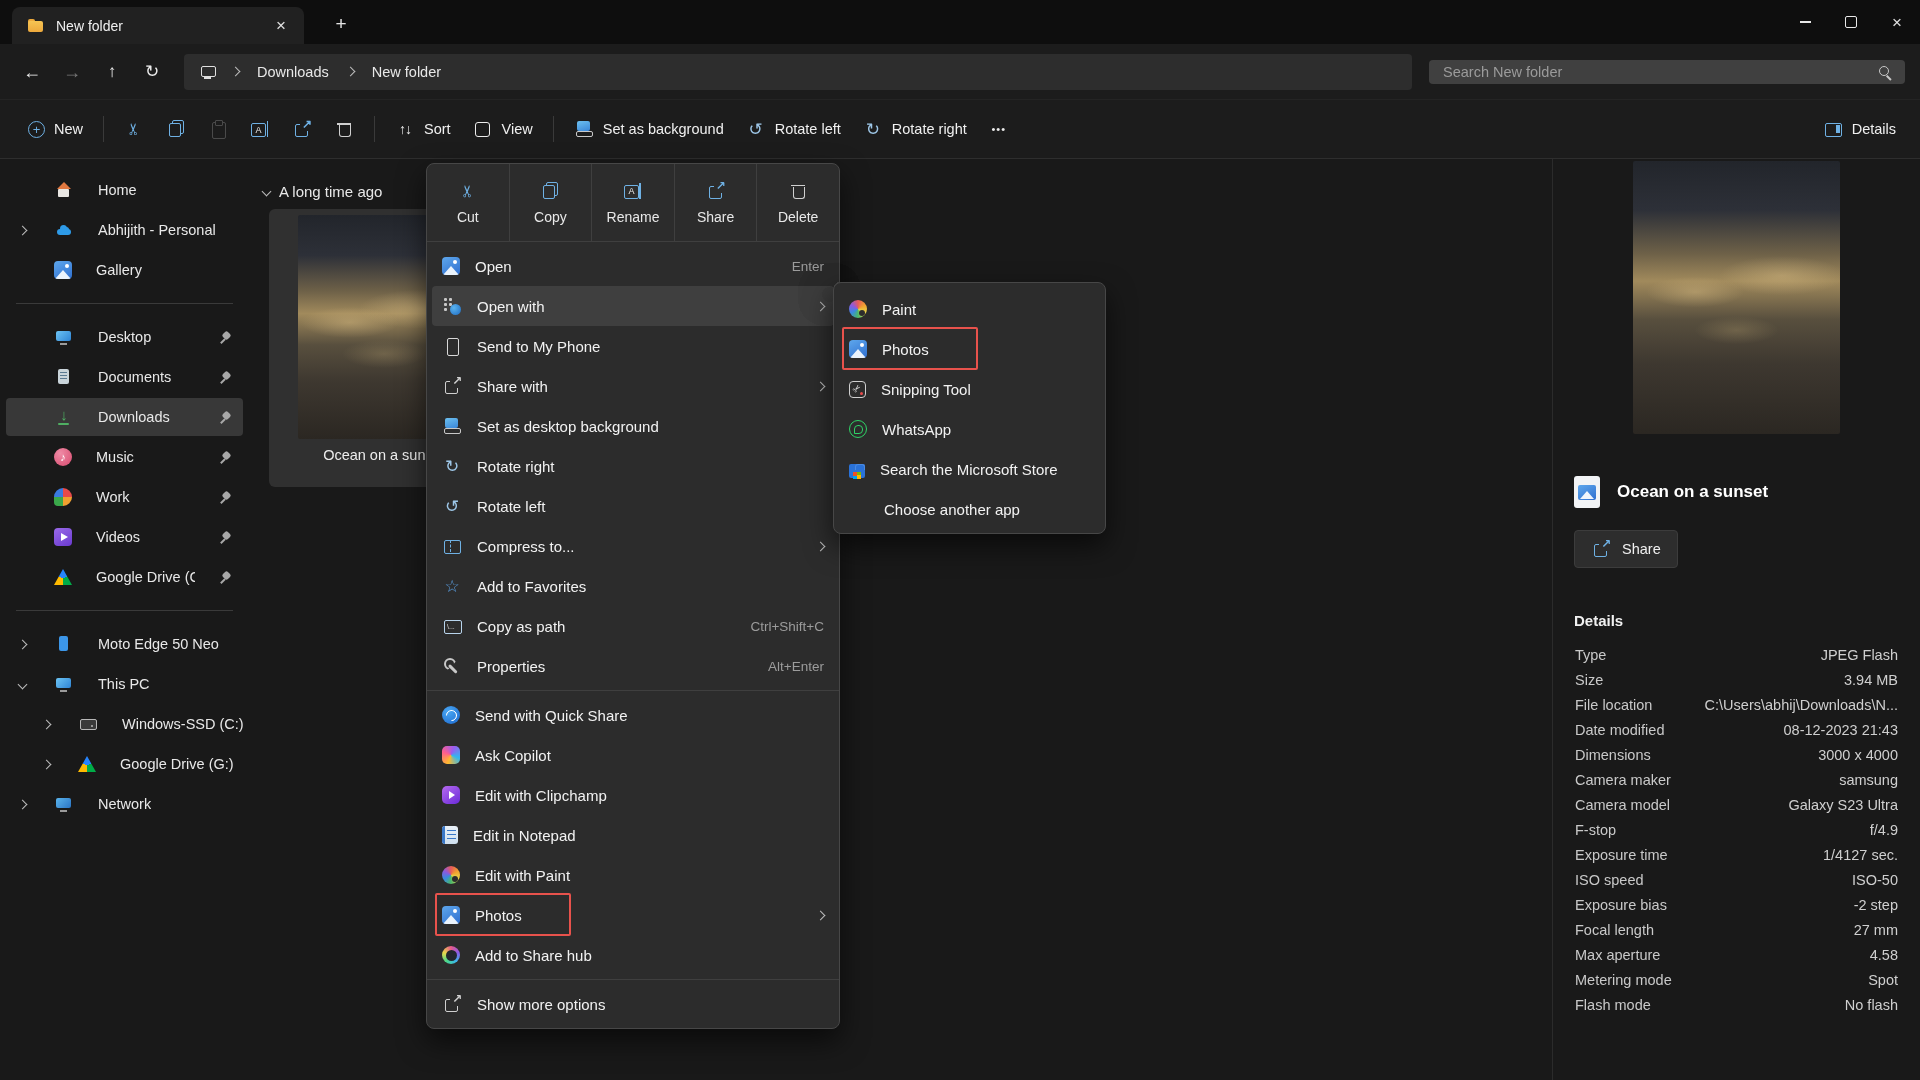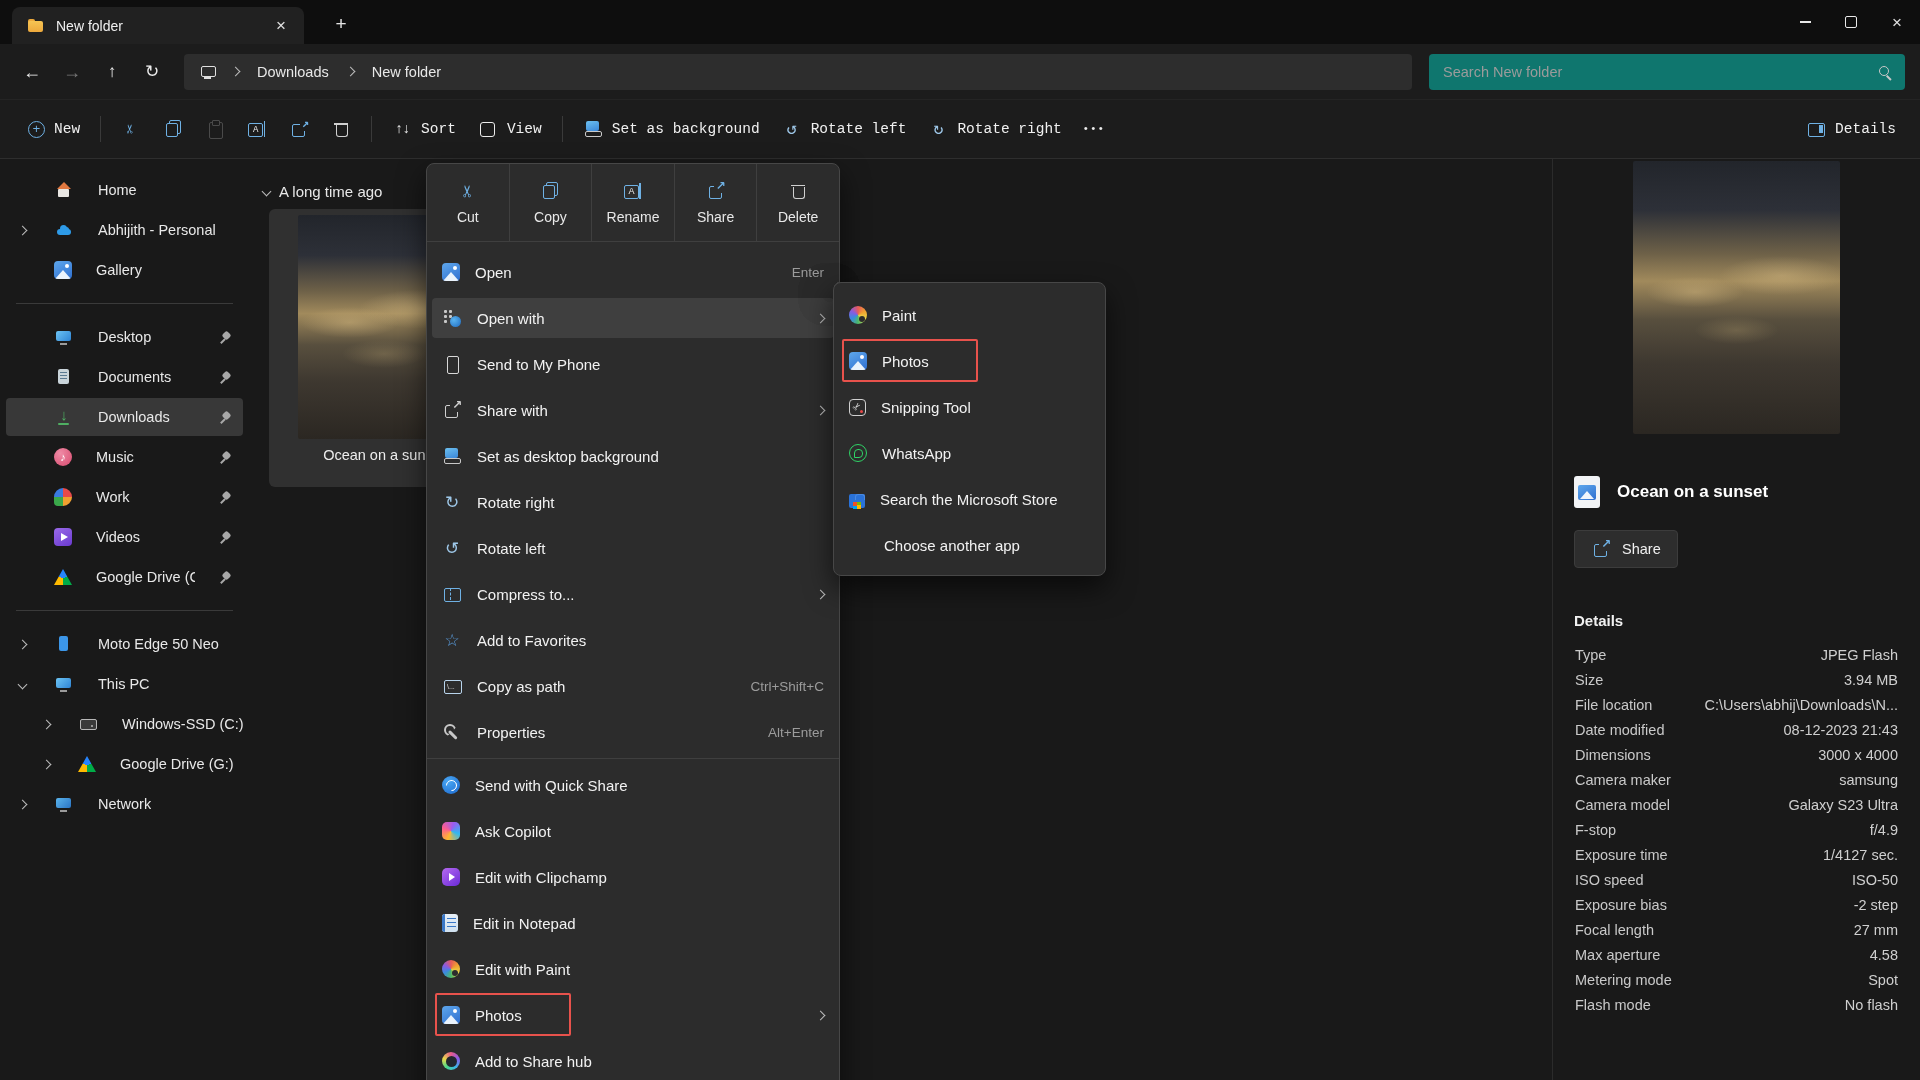--- a/index.html
+++ b/index.html
@@ -31,29 +31,29 @@
 .navbar{height:56px;background:#1c1c1c;display:flex;align-items:center;padding:0 15px 0 12px;border-bottom:1px solid #242424}
 .navbtn{width:40px;height:36px;display:flex;align-items:center;justify-content:center;background:none;border:none}
 .ic-back::before{content:"←";font-size:18px;color:#ececec}
 .ic-forward::before{content:"→";font-size:18px;color:#7a7a7a}
 .ic-up::before{content:"↑";font-size:17px;color:#ececec}
 .ic-refresh::before{content:"↻";font-size:17px;color:#ececec}
 .addressbar{flex:1;height:36px;margin-left:12px;background:#2d2d2d;border-radius:4px;display:flex;align-items:center;gap:14px;padding:0 14px;font-size:14.5px;color:#e8e8e8}
 .crumb{padding:2px 4px}
 .ic-monitor::before{content:"";position:absolute;left:3px;top:4px;width:13px;height:9px;border:1.5px solid #e0e0e0;border-radius:2px}
 .ic-monitor::after{content:"";position:absolute;left:6px;bottom:3px;width:7px;height:1.5px;background:#e0e0e0}
-.searchbox{width:476px;height:36px;margin-left:17px;background:#0f766e;border-radius:4px;display:flex;align-items:center;padding:0 10px 0 14px}
+.searchbox{width:476px;height:24px;margin-left:17px;background:#404040;border-radius:4px;display:flex;align-items:center;padding:0 10px 0 14px}
 .searchbox input{flex:1;background:none;border:none;outline:none;font-size:14.5px;color:#d8d8d8;font-family:inherit}
 .searchbox input::placeholder{color:#9b9b9b}
 .ic-search::before{content:"";position:absolute;left:4px;top:4px;width:8px;height:8px;border:1.5px solid #c8c8c8;border-radius:50%}
 .ic-search::after{content:"";position:absolute;right:3px;bottom:3px;width:6px;height:1.5px;background:#c8c8c8;transform:rotate(45deg)}
 
 
 .toolbar{height:59px;background:#1c1c1c;display:flex;align-items:center;gap:2px;padding:0 14px 0 18px;border-bottom:1px solid #2e2e2e}
-.tbtn{display:flex;align-items:center;gap:9px;background:none;border:none;color:#f0f0f0;font-size:14.5px;font-family:Liberation Mono, monospace;padding:8px 10px;border-radius:4px}
+.tbtn{display:flex;align-items:center;gap:9px;background:none;border:none;color:#f0f0f0;font-size:14.5px;font-family:Liberation Sans, sans-serif;padding:8px 10px;border-radius:4px}
 .tbtn.disabled{opacity:.4}
 .tb-sep{width:1px;height:26px;background:#3a3a3a;margin:0 8px}
 .tb-spacer{flex:1}
 .ic-new{border:1.5px solid var(--blu);border-radius:50%;width:17px;height:17px}
 .ic-new::before{content:"+";font-size:13px;color:var(--blu)}
 .ic-cut::before{content:"✂";color:var(--blu);font-size:16px;transform:rotate(-90deg)}
 .ic-copy::before{content:"";position:absolute;left:3px;bottom:2px;width:10px;height:12px;border:1.5px solid var(--blu);border-radius:2px;background:var(--icbg);z-index:1}
 .ic-copy::after{content:"";position:absolute;right:2px;top:1px;width:10px;height:12px;border:1.5px solid var(--blu);border-radius:2px}
 .ic-paste::before{content:"";position:absolute;left:4px;top:3px;width:12px;height:15px;border:1.5px solid #909090;border-radius:2px}
 .ic-paste::after{content:"";position:absolute;left:7px;top:1px;width:6px;height:4px;border:1.5px solid #909090;border-radius:1px;background:var(--icbg)}
@@ -126,21 +126,21 @@
  linear-gradient(180deg,#22252b 0%,#2d3038 18%,#6e6148 34%,#a18a5c 44%,#584f3e 58%,#3e3830 74%,#2b2722 100%)}
 .caption{margin-top:8px;text-align:center;font-size:14.5px;color:#ededed;white-space:nowrap}
 
 
 .cm{position:absolute;left:426px;top:163px;width:414px;background:#2c2c2c;border:1px solid #474747;border-radius:8px;box-shadow:0 12px 28px rgba(0,0,0,.6);z-index:40;padding-bottom:4px}
 .qrow{display:flex;height:78px;border-bottom:1px solid #3f3f3f;--icbg:#2c2c2c}
 .qa{flex:1;display:flex;flex-direction:column;align-items:center;justify-content:center;gap:8px}
 .qa+.qa{border-left:1px solid #3f3f3f}
 .qa-label{font-size:14px;color:#e8e8e8}
 .cm-items{padding-top:4px;--icbg:#2c2c2c}
-.mi{position:relative;display:flex;align-items:center;height:40px;margin:6px 5px;padding:0 10px;gap:15px;border-radius:4px}
+.mi{position:relative;display:flex;align-items:center;height:40px;margin:0 5px;padding:0 10px;gap:15px;border-radius:4px}
 .mi.hov{background:#3f3f3f}
 .mi-label{font-size:15px;color:#f2f2f2;white-space:nowrap}
 .mi-right{margin-left:auto;font-size:13.5px;color:#9c9c9c;display:flex;align-items:center}
 .cm-sep{height:1px;background:#3f3f3f;margin:4px 0}
 .redbox{position:absolute;left:3px;top:-2px;width:136px;height:43px;border:2.5px solid var(--red);border-radius:2px;pointer-events:none}
 .sm{position:absolute;left:833px;top:282px;width:273px;background:#2c2c2c;border:1px solid #474747;border-radius:8px;box-shadow:0 12px 28px rgba(0,0,0,.6);z-index:41;padding:2px 0 4px}
 
 
 .ic-open-with::before{content:"";position:absolute;left:2px;top:2px;width:3px;height:3px;background:#c8c8c8;border-radius:1px;box-shadow:0 5px 0 #c8c8c8,0 10px 0 #c8c8c8,5px 0 0 #c8c8c8,5px 5px 0 #c8c8c8}
 .ic-open-with::after{content:"";position:absolute;right:1px;bottom:1px;width:11px;height:11px;border-radius:50%;background:radial-gradient(circle at 35% 35%,#5ab4f0,#1e6ac0)}

